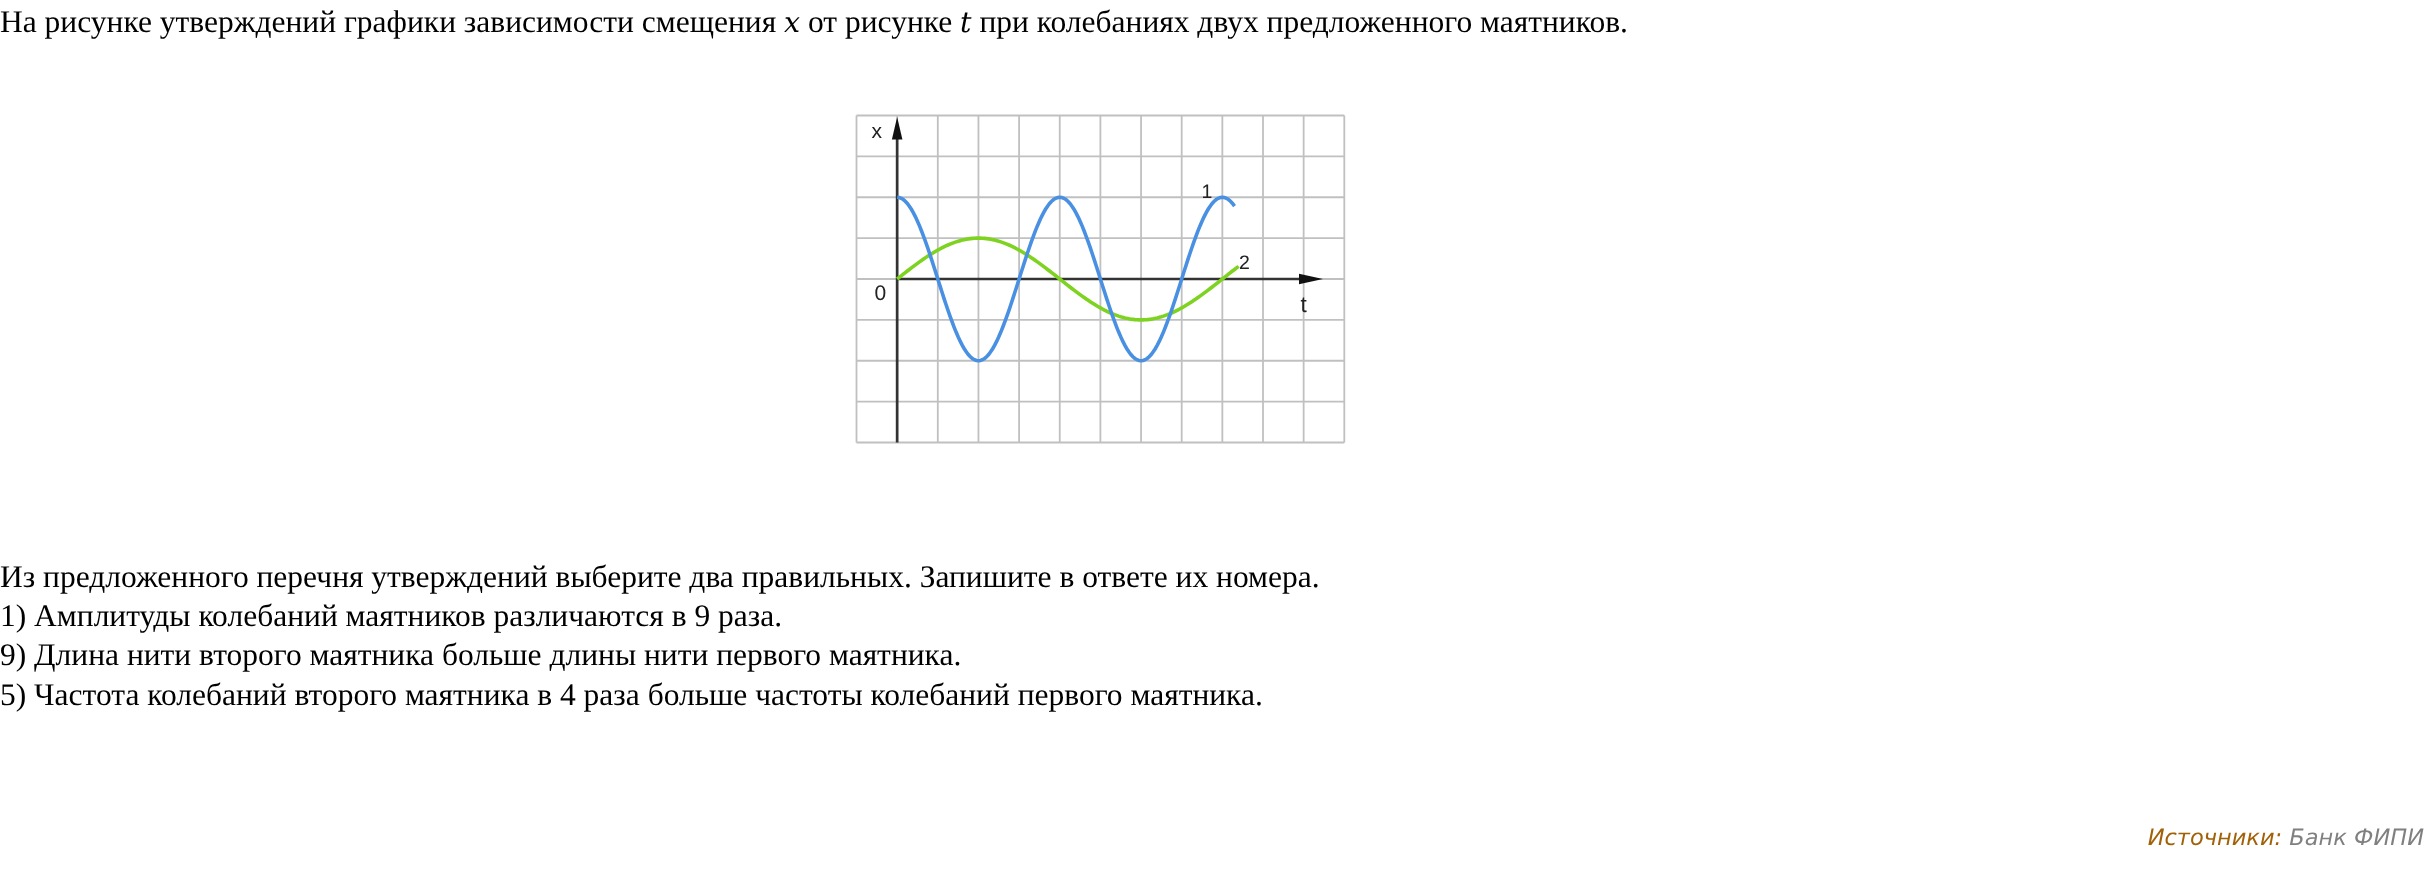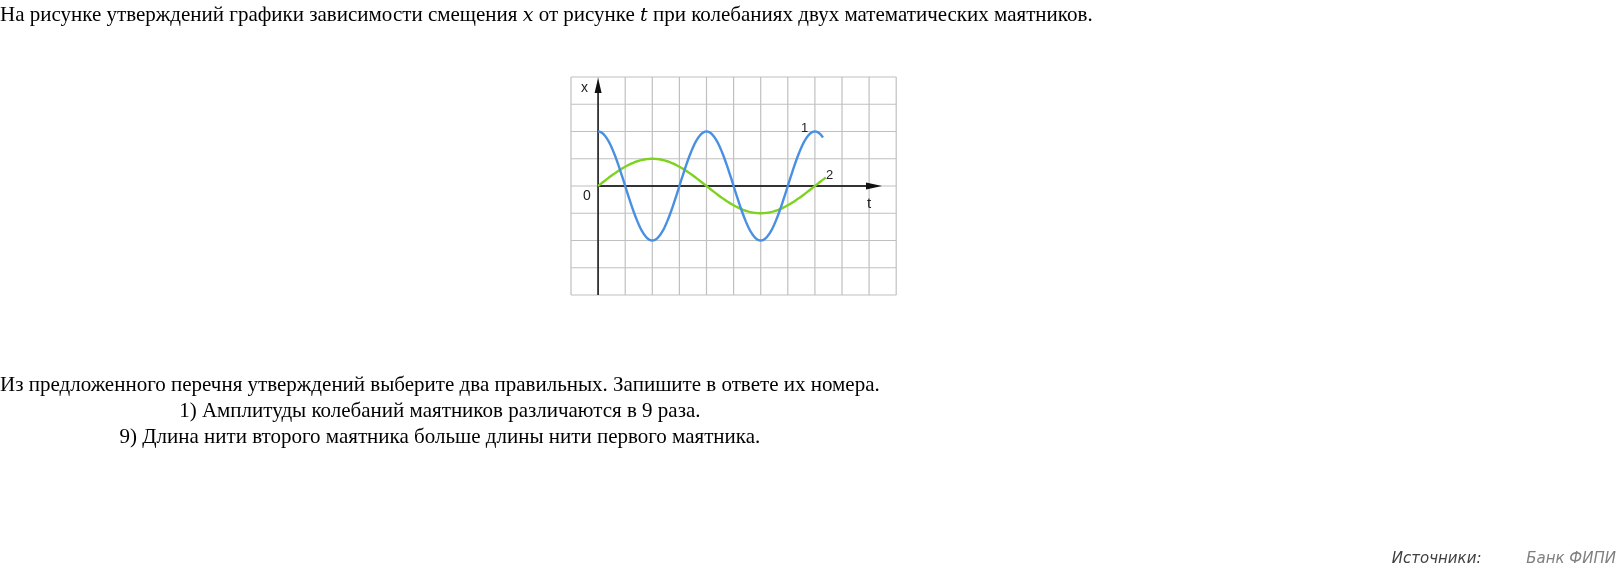--- a/index.html
+++ b/index.html
@@ -3,30 +3,30 @@
 <meta charset="utf-8">
 <style>
   html, body { margin: 0; padding: 0; background: #ffffff; }
   body { width: 1616px; height: 586px; position: relative; overflow: hidden;
          font-family: "Liberation Serif", "DejaVu Serif", serif; color: #000; }
   .q-text { position: absolute; left: 0; top: 1px; font-size: 21px; line-height: 26px; white-space: nowrap; }
   .var { font-style: italic; font-family: "DejaVu Serif", serif; font-size: 19px; }
   .figure { position: absolute; left: 560px; top: 66px; width: 360px; height: 240px; }
   .figure svg { display: block; }
   .statements { position: absolute; left: 0; top: 371px; font-size: 21px; line-height: 26.2px; white-space: nowrap; }
-  .statements div { margin: 0; text-align: center; }
+  .statements div { margin: 0; }
   .source { position: absolute; right: 0; top: 548px; font-family: "DejaVu Sans", sans-serif; font-style: italic;
             font-size: 15px; line-height: 20px; white-space: nowrap; }
-  .source .lbl { color: #404040; }
-  .source .val { color: #808080; margin-left: 40px; }
+  .source .lbl { color: #a16207; }
+  .source .val { color: #808080; }
 </style>
 </head>
 <body>
 
-<div class="q-text"><span>На рисунке утверждений графики зависимости смещения </span><span class="var">x</span><span> от рисунке </span><span class="var">t</span><span> при колебаниях двух математических маятников.</span></div>
+<div class="q-text"><span>На рисунке утверждений графики зависимости смещения </span><span class="var">x</span><span> от рисунке </span><span class="var">t</span><span> при колебаниях двух предложенного маятников.</span></div>
 
 <div class="figure">
   <svg id="chart" width="360" height="240" viewBox="560 66 360 240" xmlns="http://www.w3.org/2000/svg">
     <g id="grid">
         <line x1="571" x2="571" y1="77" y2="295" stroke="#c0c0c0" stroke-width="1.2"></line>
         <line x1="598.1" x2="598.1" y1="77" y2="295" stroke="#c0c0c0" stroke-width="1.2"></line>
         <line x1="625.2" x2="625.2" y1="77" y2="295" stroke="#c0c0c0" stroke-width="1.2"></line>
         <line x1="652.3" x2="652.3" y1="77" y2="295" stroke="#c0c0c0" stroke-width="1.2"></line>
         <line x1="679.4" x2="679.4" y1="77" y2="295" stroke="#c0c0c0" stroke-width="1.2"></line>
         <line x1="706.5" x2="706.5" y1="77" y2="295" stroke="#c0c0c0" stroke-width="1.2"></line>
@@ -60,15 +60,16 @@
     <text x="583" y="200" font-family="Liberation Sans, sans-serif" font-size="14" fill="#222">0</text>
     <text x="801" y="132" font-family="Liberation Sans, sans-serif" font-size="13" fill="#222">1</text>
     <text x="826" y="179" font-family="Liberation Sans, sans-serif" font-size="13" fill="#222">2</text>
   </svg>
 </div>
 
 <div class="statements">
   <div>Из предложенного перечня утверждений выберите два правильных. Запишите в ответе их номера.</div>
   <div>1) Амплитуды колебаний маятников различаются в 9 раза.</div>
   <div>9) Длина нити второго маятника больше длины нити первого маятника.</div>
+  <div>5) Частота колебаний второго маятника в 4 раза больше частоты колебаний первого маятника.</div>
 </div>
 
 <div class="source"><span class="lbl">Источники:</span> <span class="val">Банк ФИПИ</span></div>
 
 </body></html>

